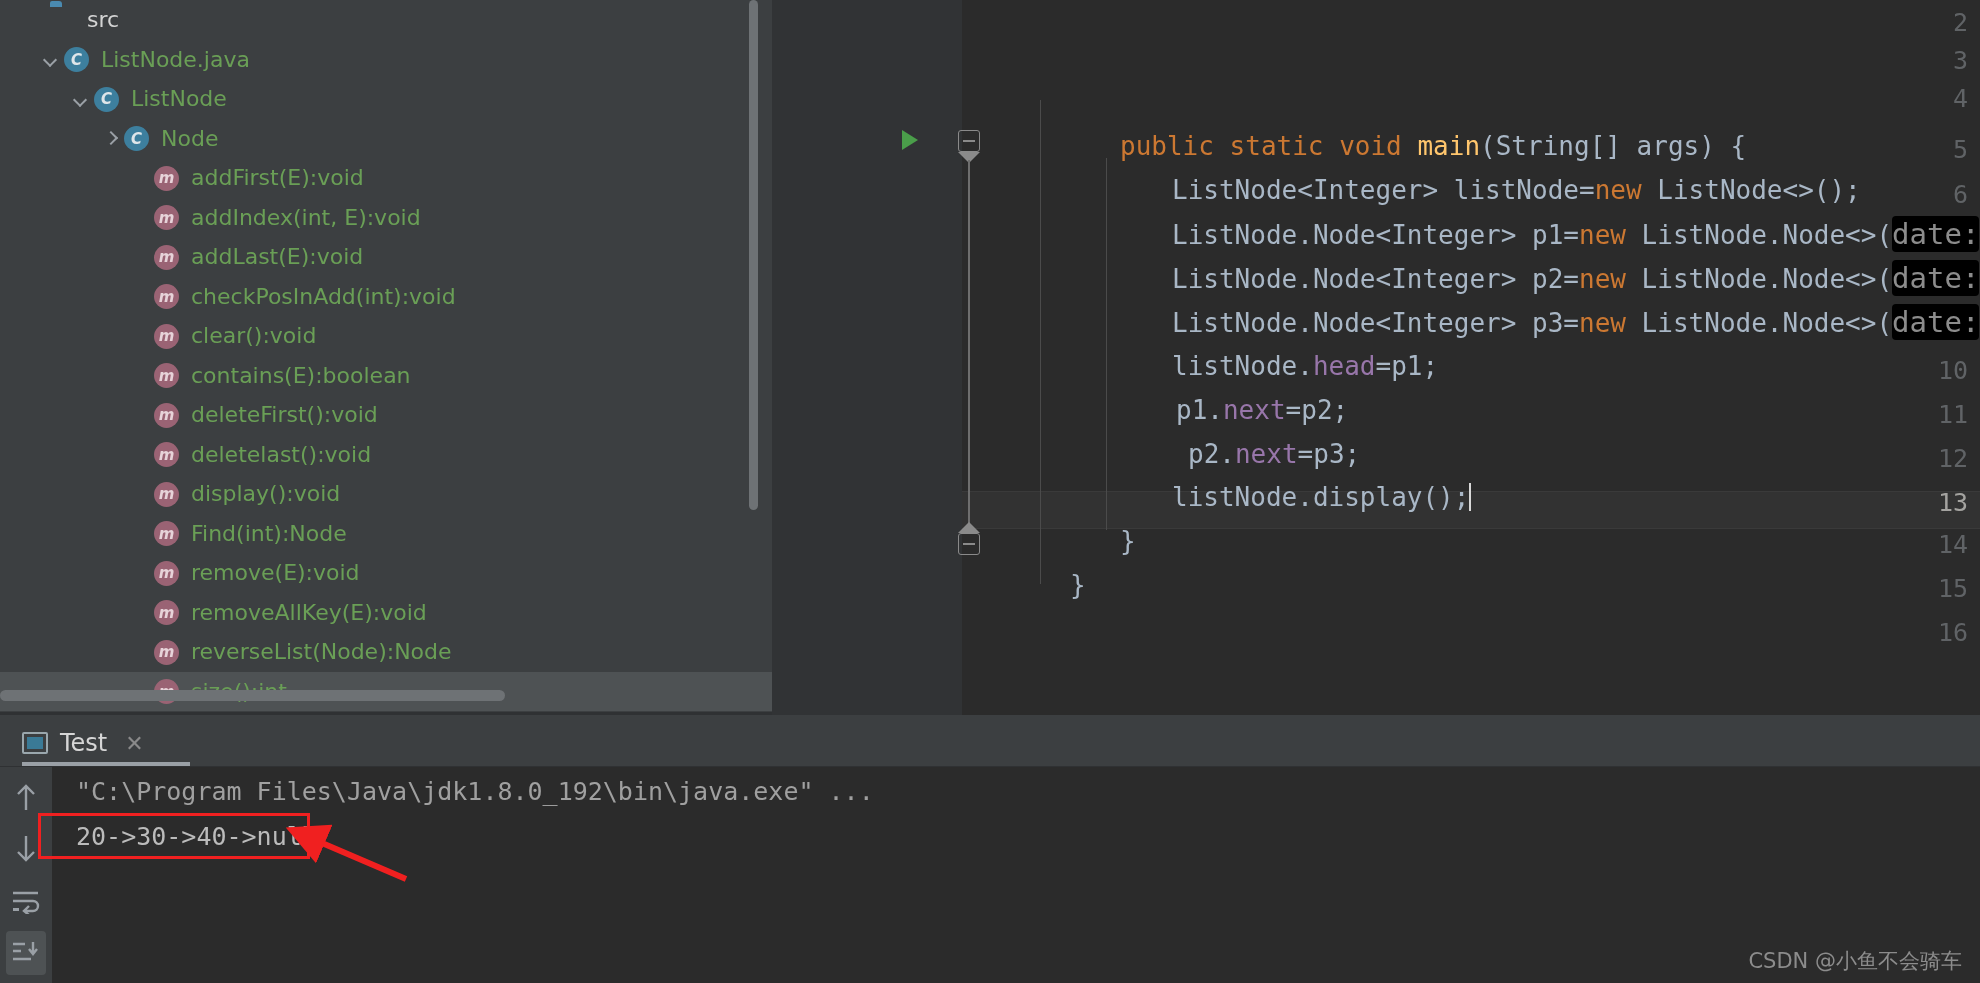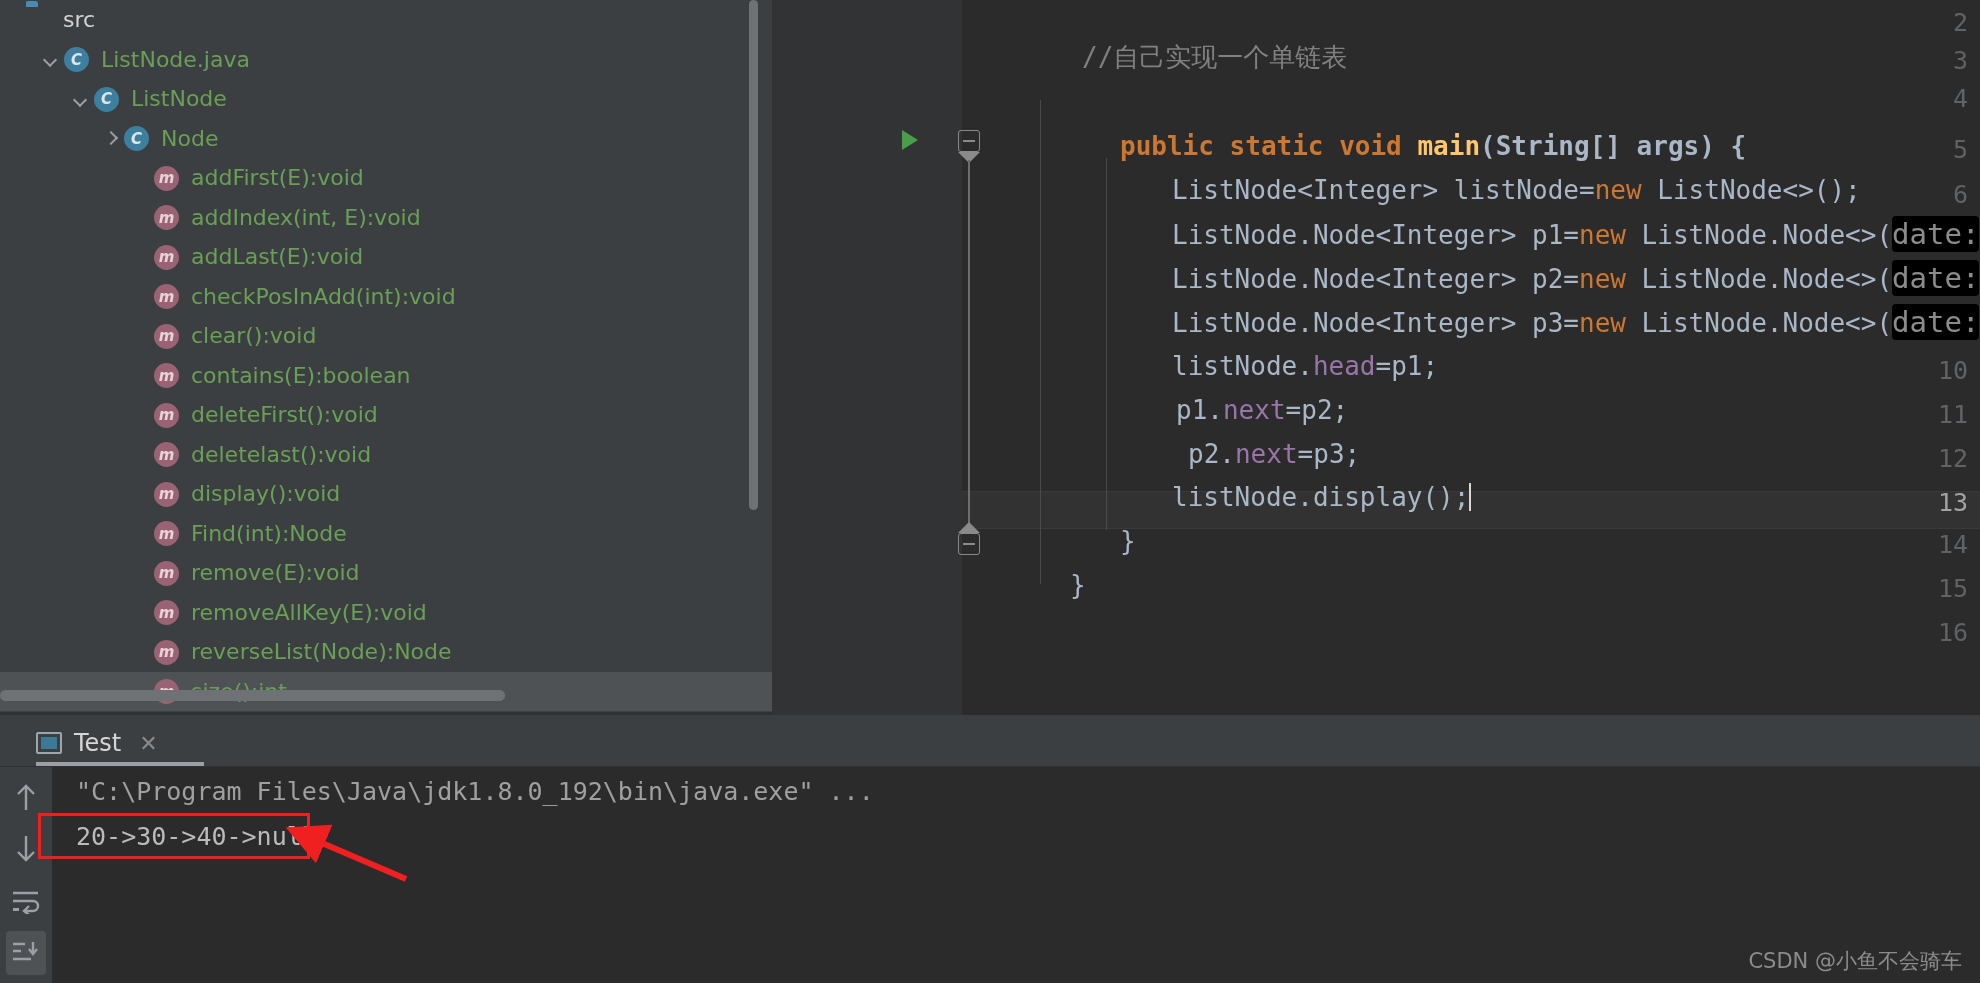--- a/index.html
+++ b/index.html
@@ -64,21 +64,21 @@
      border-left:16px solid #4a9e4a; border-top:10px solid transparent; border-bottom:10px solid transparent; }
   .fold-minus{ position:absolute; width:22px; height:22px; border:1.5px solid #8a8a8a; border-radius:3px;}
   .fold-minus::after{ content:""; position:absolute; left:4px; top:9px; width:12px; height:1.5px; background:#8a8a8a; }
   .fold-tip{ position:absolute; width:0;height:0; border-left:11px solid transparent; border-right:11px solid transparent;}
   .fold-vline{ position:absolute; width:1.5px; background:#6e6e6e; }
   .indent-guide{ position:absolute; width:1px; background:#4b4b4b; }
 
   
   .run-panel{ position:absolute; left:0; top:715px; width:1980px; height:268px; background:#3c3f41; }
   .run-tabbar{ position:relative; height:52px; background:#3c3f41; border-bottom:1px solid #2f3133; }
-  .run-tab{ position:absolute; left:36px; top:6px; display:flex; align-items:center; height:44px; }
+  .run-tab{ position:absolute; left:22px; top:6px; display:flex; align-items:center; height:44px; }
   .tab-ico{ width:26px; height:22px; border:2px solid #9aa7ad; border-radius:2px; position:relative; margin-right:12px; }
   .tab-ico::after{ content:""; position:absolute; left:3px; top:3px; right:3px; bottom:3px; background:#3a7a96; }
   .tab-text{ color:#d6d6d6; font-size:24px; }
   .tab-close{ margin-left:18px; color:#8a8a8a; font-size:22px; }
   .tab-underline{ position:absolute; left:0; bottom:-1px; width:168px; height:4px; background:#9aa0a6; }
 
   .run-body{ position:relative; height:216px; background:#2b2b2b; }
   .run-side{ position:absolute; left:0; top:0; width:52px; height:216px; background:#3c3f41; }
   .side-btn{ position:absolute; left:6px; width:40px; height:44px; display:flex; align-items:center; justify-content:center; }
   .side-btn.active{ background:#4e5254; border-radius:4px; }
@@ -93,21 +93,21 @@
 </style>
 </head>
 <body>
 
 <div id="app">
 
   <div class="top-area">
 
     <div class="tree-panel">
       <div id="tree-rows">
-          <div class="tree-row" style="padding-left: 0;">
+          <div class="tree-row" style="padding-left: 24px;">
             <span class="arrow blank"></span>
             <span class="ico"><span class="ico-folder"></span></span>
             <span class="tree-label white">src</span>
           </div>
           <div class="tree-row" style="padding-left: 38px;">
             <span class="arrow">
               <i class="chev-down"></i>
             </span>
             <span class="ico">
               <span class="ico-c">C</span>
@@ -261,23 +261,22 @@
       <div class="run-arrow" style="top:130px;"></div>
       <div class="fold-minus" style="left:186px; top:130px;"></div>
       <div class="fold-tip" style="left:186px; top:152px; border-top:11px solid #8a8a8a;"></div>
       <div class="fold-vline" style="left:196px; top:160px; height:370px;"></div>
       <div class="fold-tip" style="left:186px; top:522px; border-bottom:11px solid #8a8a8a;"></div>
       <div class="fold-minus" style="left:186px; top:533px;"></div>
 
       <div class="indent-guide" style="left:334px; top:158px; height:372px;"></div>
       <div class="indent-guide" style="left:268px; top:100px; height:484px;"></div>
 
-      <div class="codeline" style="left:310px; top:38px;"><span class="cmt">//自己实现一个单链表</span></div>
-
-      <div class="codeline" style="left:348px; top:127px;font-weight:bold;"><span class="kw">public</span> <span class="kw">static</span> <span class="kw">void</span> <span class="mname">main</span><span>(String[] args) {</span></div>
+
+      <div class="codeline" style="left:348px; top:127px;"><span class="kw">public</span> <span class="kw">static</span> <span class="kw">void</span> <span class="mname">main</span><span>(String[] args) {</span></div>
 
       <div class="codeline" style="left:400px; top:171px;"><span>ListNode&lt;Integer&gt; listNode=</span><span class="kw">new</span><span> ListNode&lt;&gt;();</span></div>
 
       <div class="codeline" style="left:400px; top:215px;"><span>ListNode.Node&lt;Integer&gt; p1=</span><span class="kw">new</span><span> ListNode.Node&lt;&gt;(</span><span class="hint">date:</span> </div>
 
       <div class="codeline" style="left:400px; top:259px;"><span>ListNode.Node&lt;Integer&gt; p2=</span><span class="kw">new</span><span> ListNode.Node&lt;&gt;(</span><span class="hint">date:</span> </div>
 
       <div class="codeline" style="left:400px; top:303px;"><span>ListNode.Node&lt;Integer&gt; p3=</span><span class="kw">new</span><span> ListNode.Node&lt;&gt;(</span><span class="hint">date:</span> </div>
 
       <div class="codeline" style="left:400px; top:347px;"><span>listNode.</span><span class="fld">head</span><span>=p1;</span></div>

